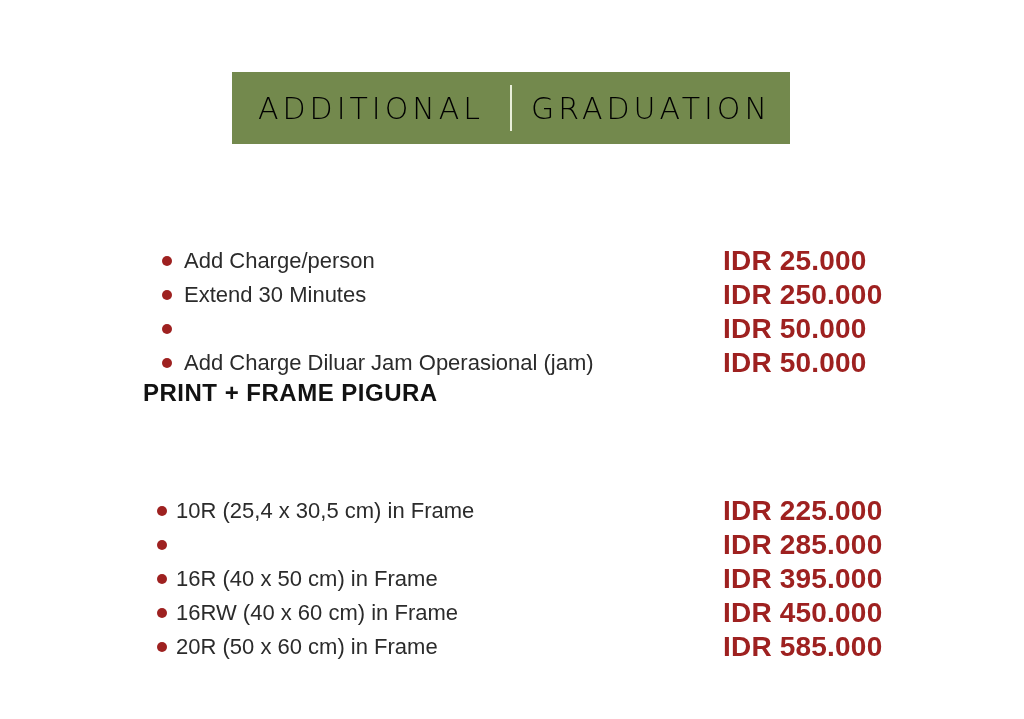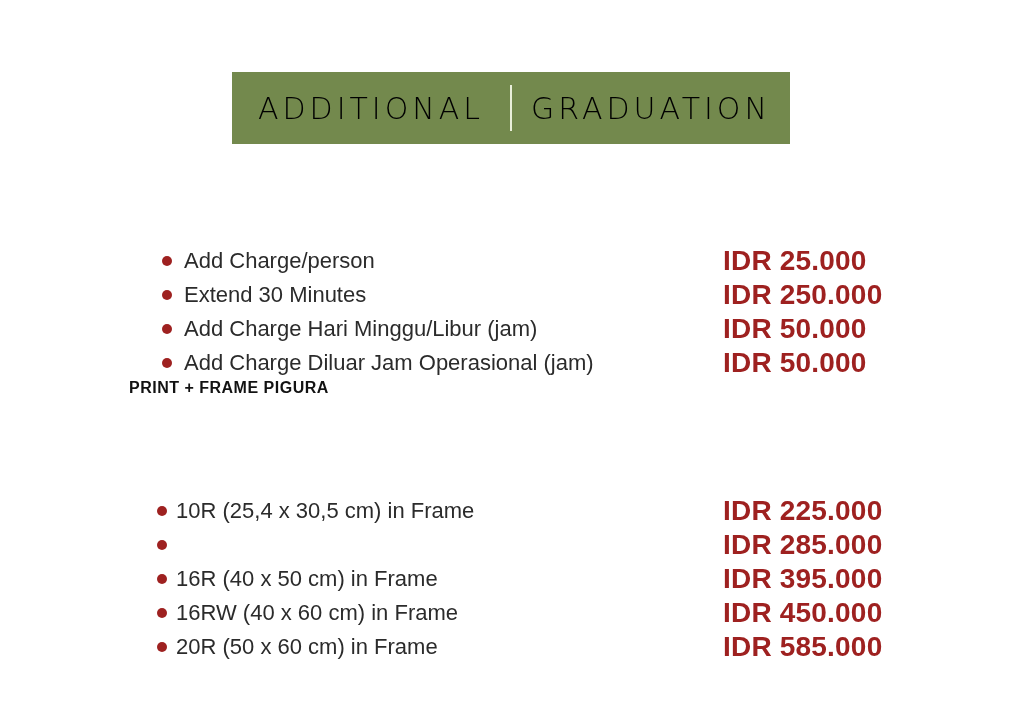--- a/index.html
+++ b/index.html
@@ -89,24 +89,24 @@
     color: #9E2120;
     letter-spacing: 0.2px;
     white-space: nowrap;
   }
   .list-additional .item-price { left: 563px; }
   .list-frames     .item-price { left: 568px; }
 
   
   .section-title {
     position: absolute;
-    left: 129px;
+    left: 143px;
     top: 379px;
     margin: 0;
-    font-size: 16px;
+    font-size: 24px;
     font-weight: bold;
     letter-spacing: 0.5px;
     color: #121212;
     white-space: nowrap;
   }
 </style>
 </head>
 <body>
 
 <div class="page">
@@ -127,21 +127,20 @@
       <span class="item-label">Add Charge/person</span>
       <span class="item-price">IDR 25.000</span>
     </li>
     <li class="row">
       <span class="bullet"></span>
       <span class="item-label">Extend 30 Minutes</span>
       <span class="item-price">IDR 250.000</span>
     </li>
     <li class="row">
       <span class="bullet"></span>
-      <span class="item-label">Add Charge Hari Minggu/Libur (jam)</span>
       <span class="item-price">IDR 50.000</span>
     </li>
     <li class="row">
       <span class="bullet"></span>
       <span class="item-label">Add Charge Diluar Jam Operasional (jam)</span>
       <span class="item-price">IDR 50.000</span>
     </li>
   </ul>
 
   <h2 class="section-title">PRINT + FRAME PIGURA</h2>

